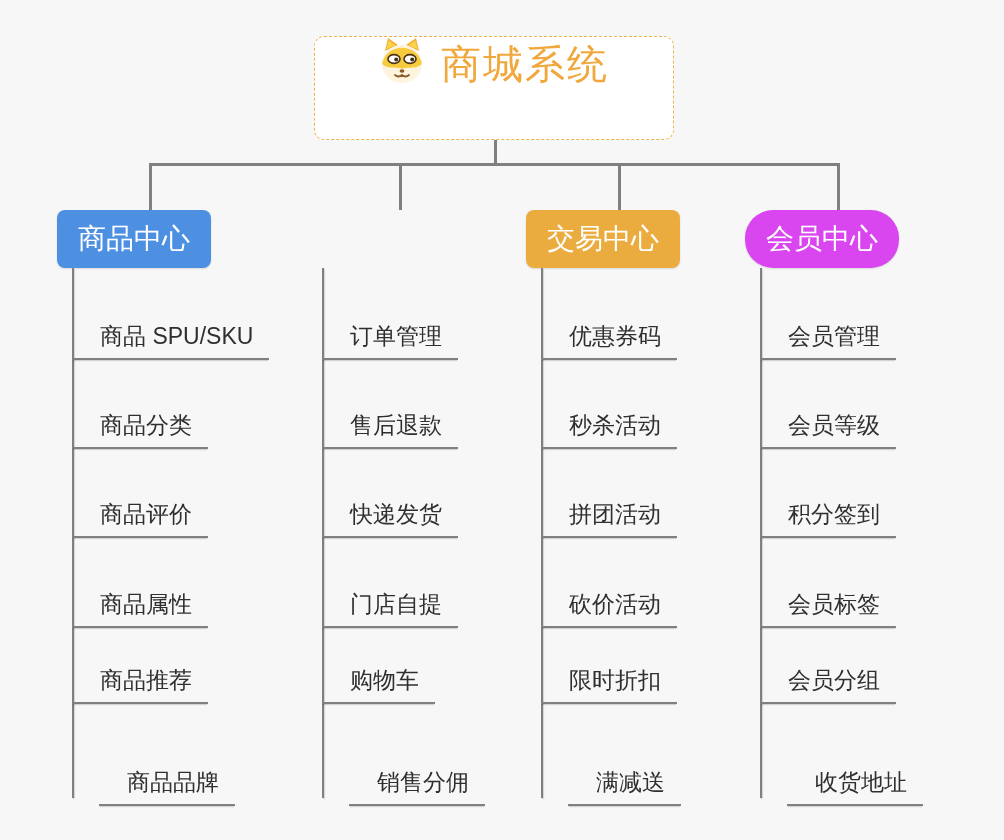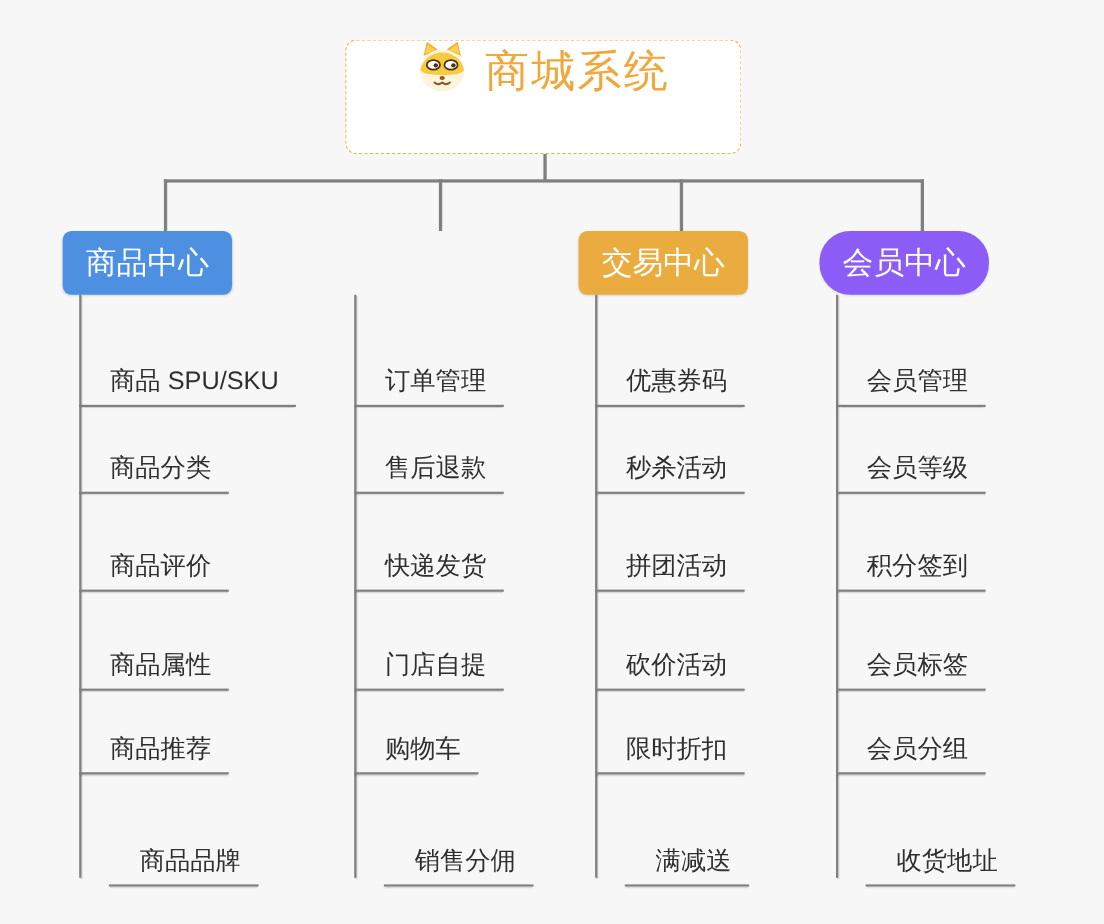--- a/index.html
+++ b/index.html
@@ -95,21 +95,21 @@
     padding: 0 16px 6px 28px;
     border-bottom: 2px solid #808080;
     box-shadow: 0 2px 1px -1px rgba(0,0,0,0.15);
     display: flex;
     align-items: flex-end;
     font-size: 23px;
     color: #2f2f2f;
     white-space: nowrap;
     box-sizing: content-box;
   }
-  .leaf:nth-child(1) { top: 112px; }
+  .leaf:nth-child(1) { top: 102px; }
   .leaf:nth-child(2) { top: 191px; }
   .leaf:nth-child(3) { top: 280px; }
   .leaf:nth-child(4) { top: 370px; text-align: right; }
   .leaf:nth-child(5) { top: 446px; justify-content: center; }
   .leaf:nth-child(6) { top: 548px; margin-left: 27px; }
 </style>
 </head>
 <body>
 
 <div class="canvas" style="background: rgb(247, 247, 247);">
@@ -207,21 +207,21 @@
         <div class="leaf">
           <span>限时折扣</span>
         </div>
         <div class="leaf">
           <span>满减送</span>
         </div>
       </div>
   </div>
 
   <div class="branch-group bg-3">
-    <div class="node" style="background: #8b5cf6; border-radius: 28px;">会员中心</div>
+    <div class="node" style="background: #d946ef; border-radius: 28px;">会员中心</div>
     <div class="trunk"></div>
     <div class="leaves">
         <div class="leaf">
           <span>会员管理</span>
         </div>
         <div class="leaf">
           <span>会员等级</span>
         </div>
         <div class="leaf">
           <span>积分签到</span>

